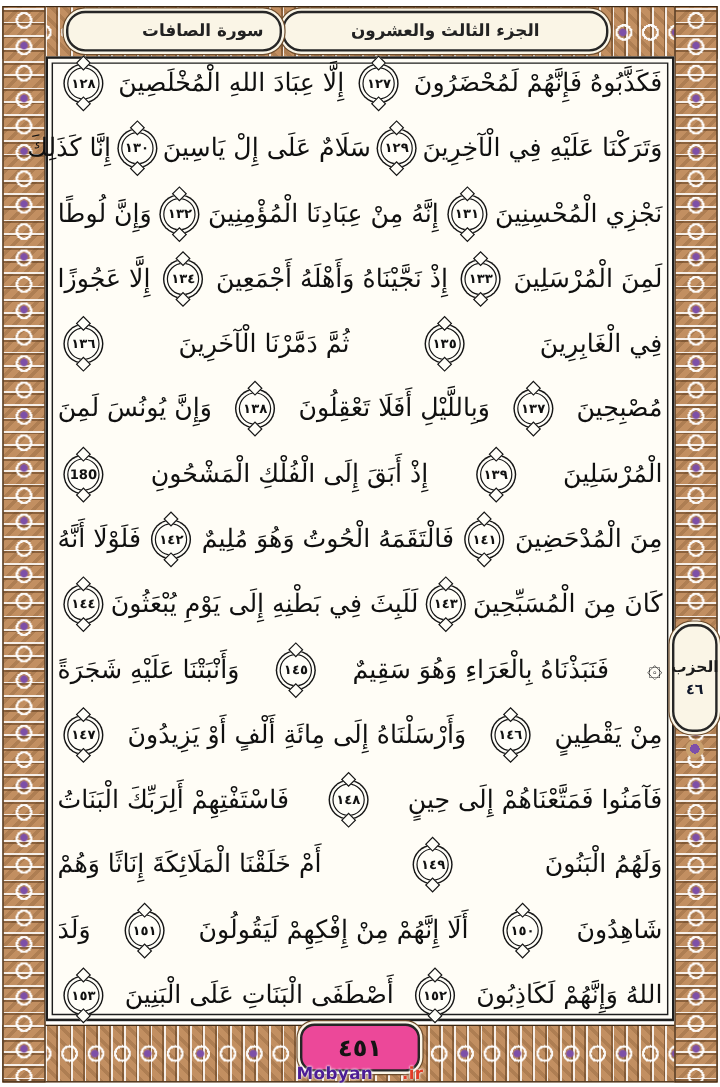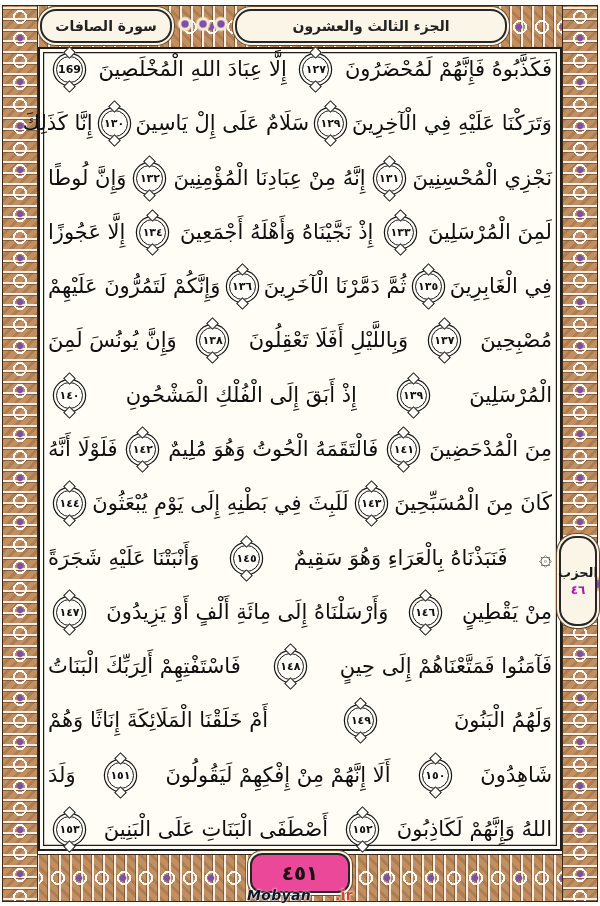--- a/index.html
+++ b/index.html
@@ -68,63 +68,63 @@
 
   
   .cartouche{
     position:absolute; top:9px; height:30px; background:#faf5e6;
     border:2px solid #262626; border-radius:16px;
     box-shadow:0 0 0 2px #faf5e6, 0 0 0 3px #6b4a2a;
     display:flex; align-items:center; justify-content:center;
     font-size:14px; font-weight:bold; color:#222; direction:rtl;
   }
   .cartouche-juz{left:235px; width:268px;}
-  .cartouche-surah{left:40px; width:128px;}
+  .cartouche-surah{left:55px; width:128px;padding-left:48px;}
   .flower-cluster{
     position:absolute; top:12px; height:24px; border-radius:12px;
     background-image:radial-gradient(circle, #7d4fa8 0 3px, rgba(125,79,168,0) 4.5px),
                      radial-gradient(circle, #f3e8d2 0 6px, rgba(243,232,210,0) 8px);
     background-size:18px 100%, 18px 100%;
   }
   .cluster-mid{left:176px; width:56px;}
 
   
   .hizb{
     position:absolute; right:1px; top:520px; width:40px; height:122px;
-    display:flex; flex-direction:row; align-items:center;
+    display:flex; flex-direction:column; align-items:center;
   }
   .hizb-cartouche{
     width:34px; height:86px; background:#faf5e6;
     border:2px solid #262626; border-radius:17px;
     box-shadow:0 0 0 2px #faf5e6, 0 0 0 3px #6b4a2a;
     display:flex; flex-direction:column; align-items:center; justify-content:center;
     gap:3px; direction:rtl;
   }
   .hizb-label{font-size:13px; font-weight:bold; color:#1c1c1c;}
-  .hizb-num{font-size:12px; font-weight:bold; color:#a21caf;}
+  .hizb-num{font-size:12px; font-weight:bold; color:#0f172a;}
   .hizb-flower{
     width:16px; height:16px; margin-top:6px; border-radius:50%;
     background:radial-gradient(circle, #7d4fa8 0 4px, #c9a06e 4px 7px, rgba(0,0,0,0) 8px);
   }
 
   
   .pagenum-cartouche{
     position:absolute; left:50%; bottom:13px; transform:translateX(-50%);
     width:96px; height:36px; background:#ec4899;
     border:2px solid #262626; border-radius:12px;
     box-shadow:0 0 0 2px #faf5e6, 0 0 0 3px #6b4a2a;
     display:flex; align-items:center; justify-content:center;
     font-size:20px; font-weight:bold; color:#141414;
   }
   .watermark{
     position:absolute; left:50%; bottom:3px; transform:translateX(-50%);
     font-size:14px; font-weight:bold; letter-spacing:.3px;
     text-shadow:0 0 2px #ffffff, 0 0 2px #ffffff;
   }
-  .wm-name{color:#0f172a;font-style:italic;}
+  .wm-name{color:#4c1d95;}
   .wm-suffix{color:#e23d28;margin-left:24px;}
 </style>
 </head>
 <body>
 
 <div class="page">
 
   <div class="band band-top orn orn-h"></div>
   <div class="band band-bottom orn orn-h"></div>
   <div class="band band-left orn orn-v"></div>
@@ -137,21 +137,21 @@
   <div class="cartouche cartouche-surah">
     <span>سورة الصافات</span>
   </div>
 
   <div class="frame"></div>
   <div class="text-area" id="lines">
       <div class="line">
         <span class="ayah-text">فَكَذَّبُوهُ فَإِنَّهُمْ لَمُحْضَرُونَ</span>
         <span class="vnum">١٢٧</span>
         <span class="ayah-text">إِلَّا عِبَادَ اللهِ الْمُخْلَصِينَ</span>
-        <span class="vnum">169</span>
+        <span class="vnum">١٢٨</span>
       </div>
       <div class="line">
         <span class="ayah-text">وَتَرَكْنَا عَلَيْهِ فِي الْآخِرِينَ</span>
         <span class="vnum">١٢٩</span>
         <span class="ayah-text">سَلَامٌ عَلَى إِلْ يَاسِينَ</span>
         <span class="vnum">١٣٠</span>
         <span class="ayah-text">إِنَّا كَذَلِكَ</span>
       </div>
       <div class="line">
         <span class="ayah-text">نَجْزِي الْمُحْسِنِينَ</span>
@@ -165,34 +165,33 @@
         <span class="vnum">١٣٣</span>
         <span class="ayah-text">إِذْ نَجَّيْنَاهُ وَأَهْلَهُ أَجْمَعِينَ</span>
         <span class="vnum">١٣٤</span>
         <span class="ayah-text">إِلَّا عَجُوزًا</span>
       </div>
       <div class="line">
         <span class="ayah-text">فِي الْغَابِرِينَ</span>
         <span class="vnum">١٣٥</span>
         <span class="ayah-text">ثُمَّ دَمَّرْنَا الْآخَرِينَ</span>
         <span class="vnum">١٣٦</span>
-        <span class="ayah-text">وَإِنَّكُمْ لَتَمُرُّونَ عَلَيْهِمْ</span>
       </div>
       <div class="line">
         <span class="ayah-text">مُصْبِحِينَ</span>
         <span class="vnum">١٣٧</span>
         <span class="ayah-text">وَبِاللَّيْلِ أَفَلَا تَعْقِلُونَ</span>
         <span class="vnum">١٣٨</span>
         <span class="ayah-text">وَإِنَّ يُونُسَ لَمِنَ</span>
       </div>
       <div class="line">
         <span class="ayah-text">الْمُرْسَلِينَ</span>
         <span class="vnum">١٣٩</span>
         <span class="ayah-text">إِذْ أَبَقَ إِلَى الْفُلْكِ الْمَشْحُونِ</span>
-        <span class="vnum">١٤٠</span>
+        <span class="vnum">180</span>
       </div>
       <div class="line">
         <span class="ayah-text">مِنَ الْمُدْحَضِينَ</span>
         <span class="vnum">١٤١</span>
         <span class="ayah-text">فَالْتَقَمَهُ الْحُوتُ وَهُوَ مُلِيمٌ</span>
         <span class="vnum">١٤٢</span>
         <span class="ayah-text">فَلَوْلَا أَنَّهُ</span>
       </div>
       <div class="line">
         <span class="ayah-text">كَانَ مِنَ الْمُسَبِّحِينَ</span>

